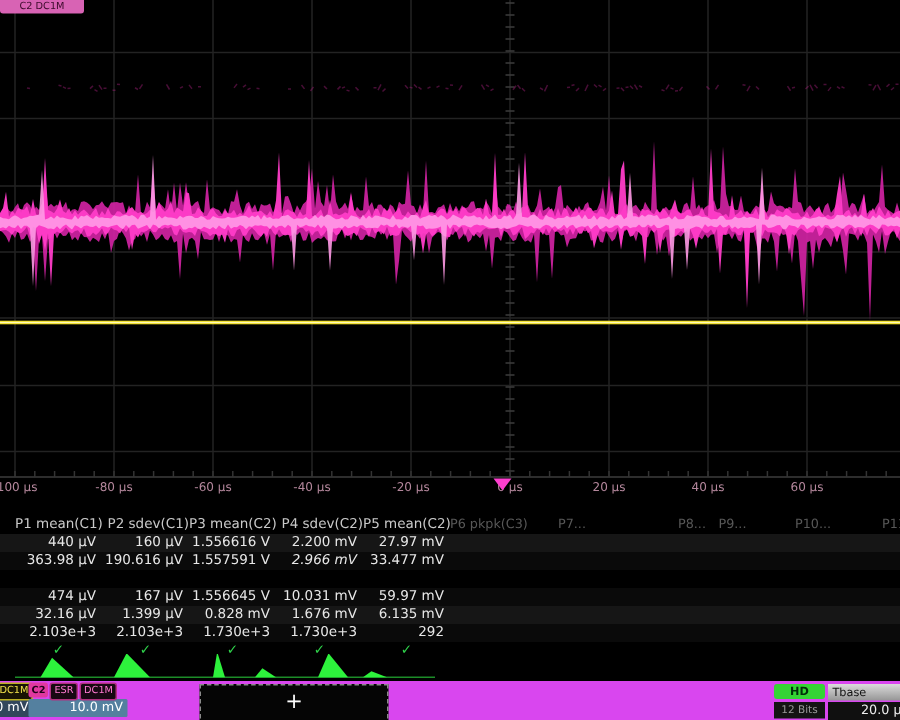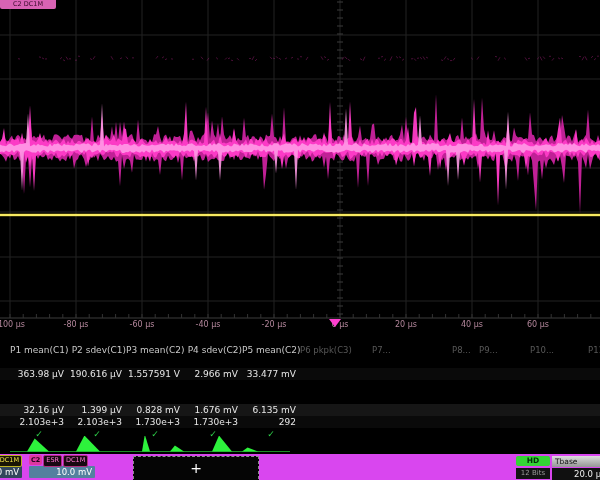--- a/index.html
+++ b/index.html
@@ -274,26 +274,40 @@
       <span class="phdr" style="left: 68px; width: 58px;">P2 sdev(C1)</span>
       <span class="phdr" style="left: 126px; width: 58px;">P3 mean(C2)</span>
       <span class="phdr" style="left: 184px; width: 58px;">P4 sdev(C2)</span>
       <span class="phdr" style="left: 242px; width: 58px;">P5 mean(C2)</span>
       <span class="phdr-dim" style="left: 300px;">P6 pkpk(C3)</span>
       <span class="phdr-dim" style="left: 372px;">P7...</span>
       <span class="phdr-dim" style="left: 428px; margin-left: 24px;">P8...</span>
       <span class="phdr-dim" style="left: 479px;">P9...</span>
       <span class="phdr-dim" style="left: 530px;">P10...</span>
       <span class="phdr-dim" style="left: 588px;">P11...</span>
+      <div class="trow alt0" style="top: 12px;">
+        <span class="tcell" style="left: 10px; width: 54px;">440 µV</span>
+        <span class="tcell" style="left: 68px; width: 54px;">160 µV</span>
+        <span class="tcell" style="left: 126px; width: 54px;">1.556616 V</span>
+        <span class="tcell" style="left: 184px; width: 54px;">2.200 mV</span>
+        <span class="tcell" style="left: 242px; width: 54px;">27.97 mV</span>
+      </div>
       <div class="trow alt1" style="top: 24px;">
         <span class="tcell" style="left: 10px; width: 54px;">363.98 µV</span>
         <span class="tcell" style="left: 68px; width: 54px;">190.616 µV</span>
         <span class="tcell" style="left: 126px; width: 54px;">1.557591 V</span>
-        <span class="tcell" style="left: 184px; width: 54px;">2.966 mV</span>
+        <span class="tcell" style="left: 184px; width: 54px; font-style: italic;">2.966 mV</span>
         <span class="tcell" style="left: 242px; width: 54px;">33.477 mV</span>
+      </div>
+      <div class="trow alt1" style="top: 48px;">
+        <span class="tcell" style="left: 10px; width: 54px;">474 µV</span>
+        <span class="tcell" style="left: 68px; width: 54px;">167 µV</span>
+        <span class="tcell" style="left: 126px; width: 54px;">1.556645 V</span>
+        <span class="tcell" style="left: 184px; width: 54px;">10.031 mV</span>
+        <span class="tcell" style="left: 242px; width: 54px;">59.97 mV</span>
       </div>
       <div class="trow alt0" style="top: 60px;">
         <span class="tcell" style="left: 10px; width: 54px;">32.16 µV</span>
         <span class="tcell" style="left: 68px; width: 54px;">1.399 µV</span>
         <span class="tcell" style="left: 126px; width: 54px;">0.828 mV</span>
         <span class="tcell" style="left: 184px; width: 54px;">1.676 mV</span>
         <span class="tcell" style="left: 242px; width: 54px;">6.135 mV</span>
       </div>
       <div class="trow alt1" style="top: 72px;">
         <span class="tcell" style="left: 10px; width: 54px;">2.103e+3</span>
@@ -319,21 +333,21 @@
       <path d="M242 15.5 L247.6 11.5 L258 15.5 Z" fill="#2df23c"></path>
     </svg>
 
   <div class="bottombar">
     <div class="chbox c1" style="left:-66px;width:88px;">
       <div class="badgerow" style="justify-content:flex-end;" id="c1badges">
           <span class="badge line-c1">DC1M</span>
         </div>
       <div class="chval">0 mV</div>
     </div>
-    <div class="chbox c2" style="left:29px;width:66px;">
+    <div class="chbox c2" style="left:19px;width:66px;">
       <div class="badgerow" id="c2badges">
           <span class="badge solid-c2">C2</span>
           <span class="badge line-c2">ESR</span>
           <span class="badge line-c2">DC1M</span>
         </div>
       <div class="chval">10.0 mV</div>
     </div>
     <div class="addbox">
       <span>+</span>
     </div>

